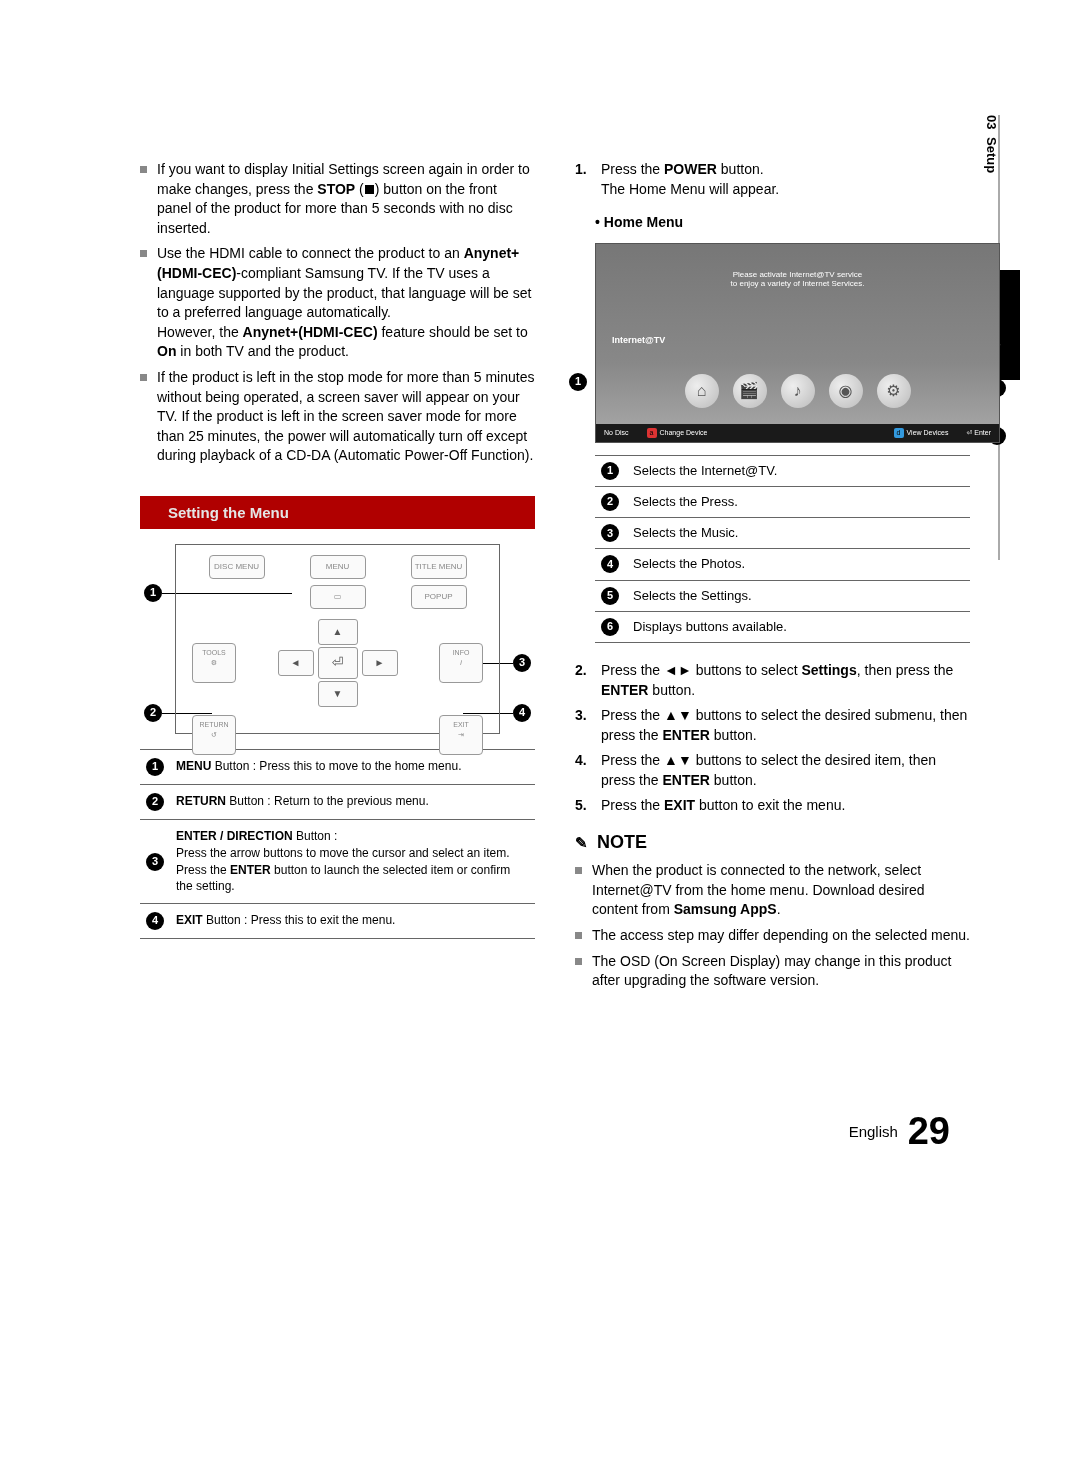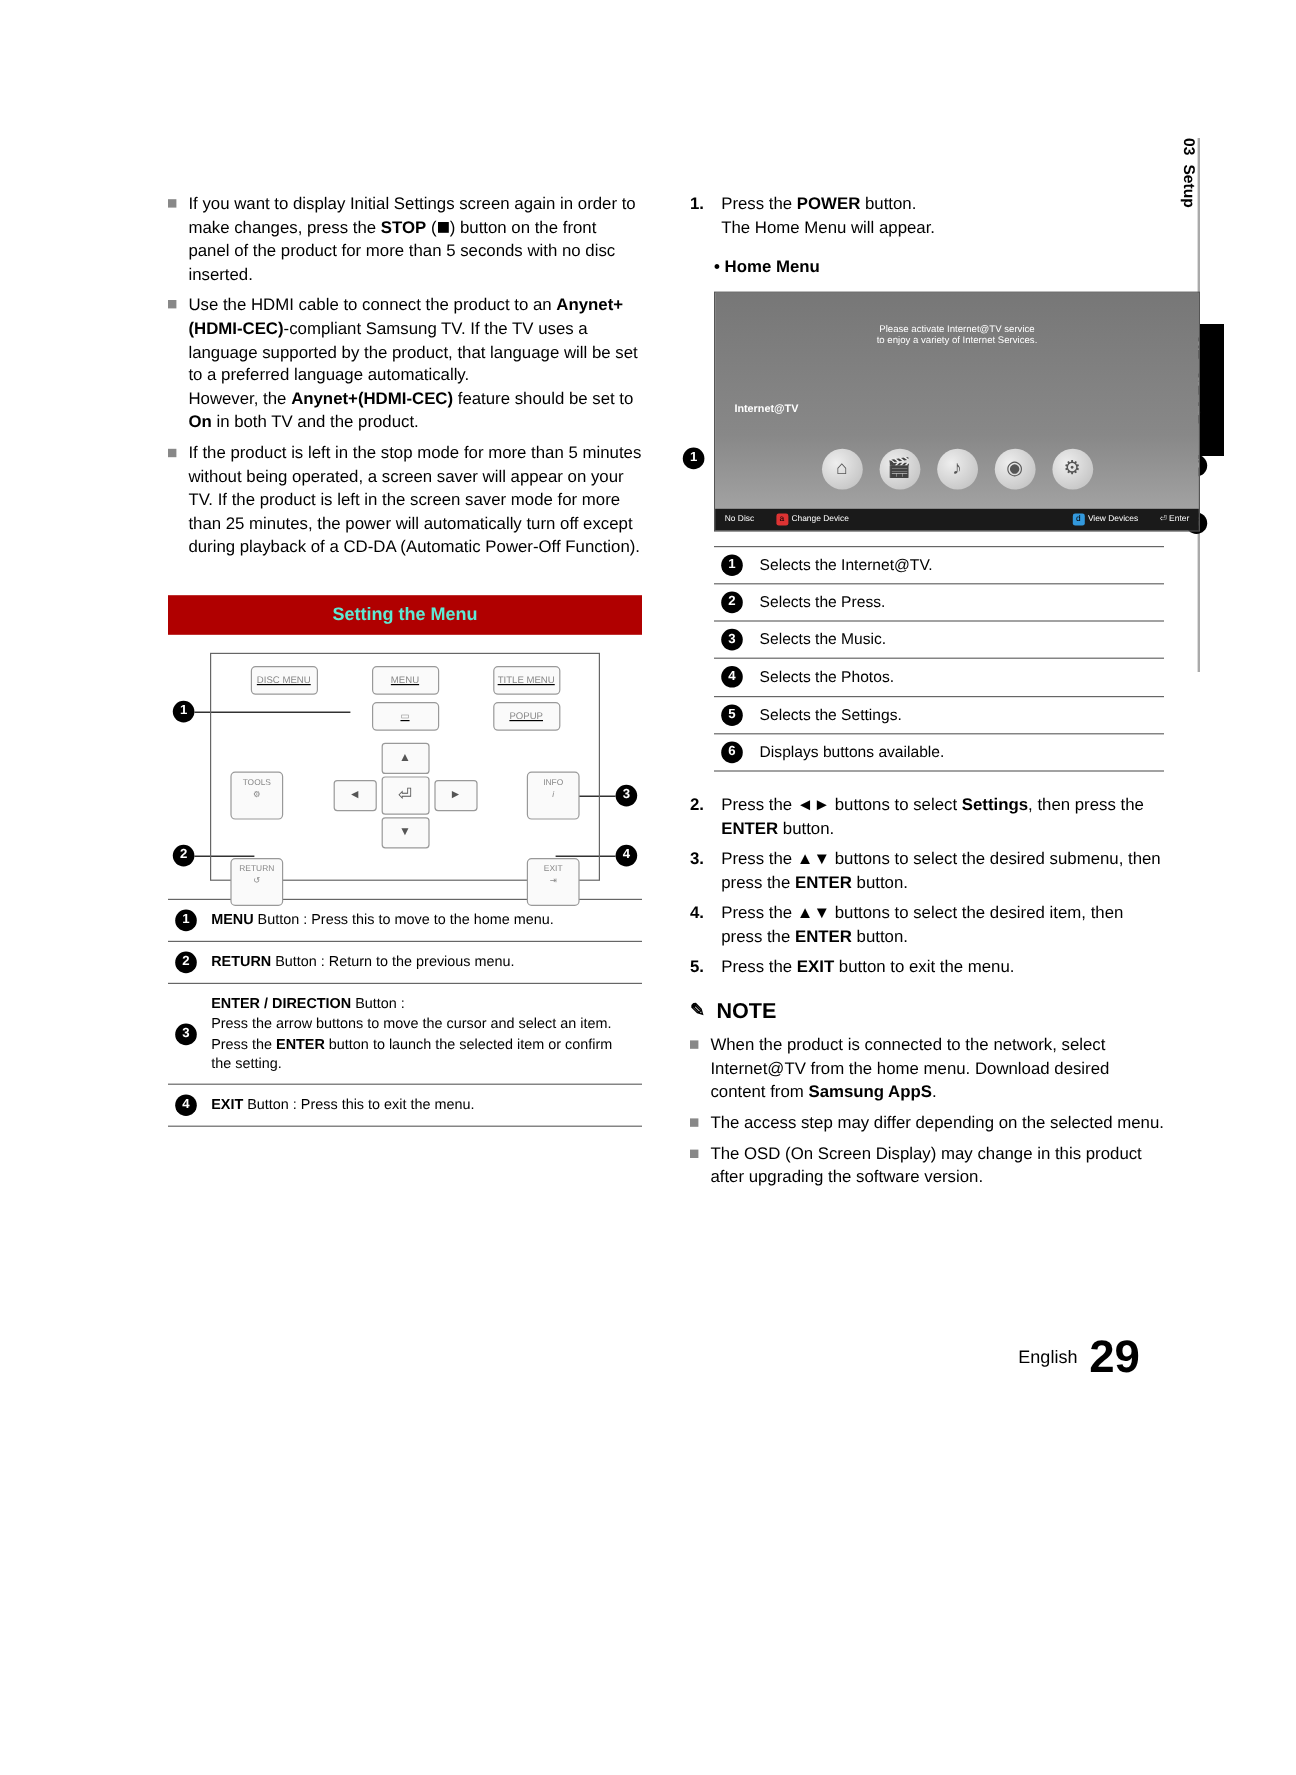--- a/index.html
+++ b/index.html
@@ -62,35 +62,34 @@
     .stop-sq {
       display: inline-block;
       width: 9px;
       height: 9px;
       background: #000;
       vertical-align: middle;
       margin: 0 1px;
     }
     .section-header {
       background: #b00000;
-      color: #5eead4;
+      color: #e5e5e5;
       font-weight: bold;
       font-size: 15px;
-      text-align: center;
-      padding: 6px 14px;
+      padding: 6px 28px;
       margin-top: 30px;
     }
     .remote-diagram {
       border: 1px solid #666;
       margin: 15px 35px 15px 35px;
       padding: 10px;
       position: relative;
       height: 190px;
     }
-    .remote-row { display: flex; justify-content: space-around; margin-bottom: 6px; text-decoration: underline; }
+    .remote-row { display: flex; justify-content: space-around; margin-bottom: 6px; }
     .remote-btn {
       border: 1px solid #999;
       border-radius: 4px;
       width: 56px;
       height: 24px;
       font-size: 8px;
       color: #888;
       display: flex;
       align-items: center;
       justify-content: center;

